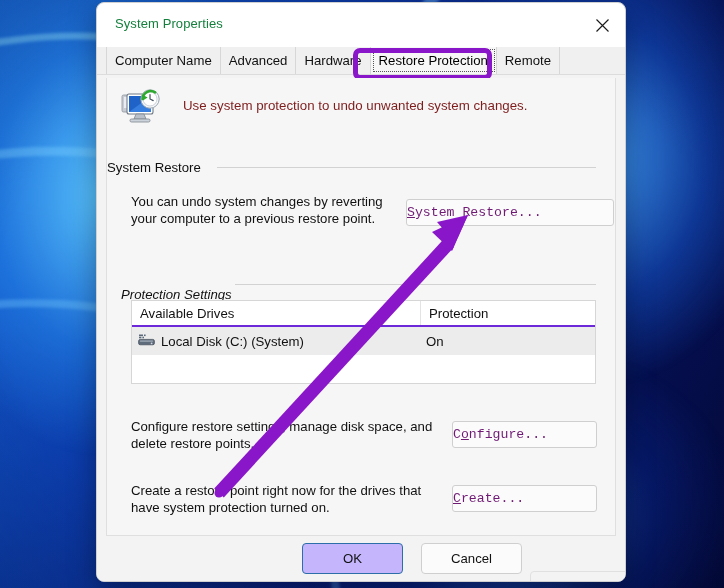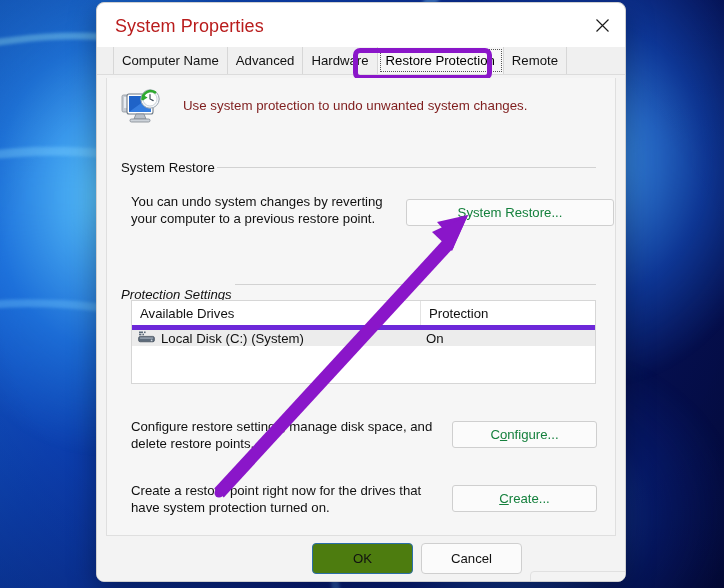--- a/index.html
+++ b/index.html
@@ -46,35 +46,35 @@
     background:#f3f3f3;border-radius:8px 8px 8px 8px;
     border:1px solid #d0d0d0;
     box-shadow:0 8px 28px rgba(0,0,0,.35);
     overflow:hidden;
   }
   #titlebar{
     height:44px;background:#ffffff;position:relative;
     border-radius:8px 8px 0 0;
   }
   #titlebar .title{
-    position:absolute;left:18px;top:13px;font-size:18px;color:#b91c1c;
+    position:absolute;left:18px;top:13px;font-size:13px;color:#15803d;
     letter-spacing:.1px;
   }
   #closebtn{
     position:absolute;right:0;top:0;width:46px;height:44px;
     display:flex;align-items:center;justify-content:center;
     border-radius:0 8px 0 0;
   }
   #closebtn svg{display:block;}
 
   
   #tabstrip{
     position:relative;height:27px;background:#f0f0f0;
     border-bottom:1px solid #dcdcdc;
-    display:flex;align-items:stretch;padding-left:16px;
+    display:flex;align-items:stretch;padding-left:9px;
   }
   .tab{
     display:flex;align-items:center;padding:0 8px;font-size:13.2px;color:#111;
     border-right:1px solid #d7d7d7;white-space:nowrap;
   }
   .tab:first-child{border-left:1px solid #d7d7d7;}
   .tab.active{
     background:#f7f7f7;color:#000;
     outline:1px dotted #555;outline-offset:-3px;
     border-right:1px solid #d7d7d7;
@@ -96,46 +96,47 @@
   #sysicon{position:absolute;left:0;top:0;width:44px;height:44px;}
   #hdrtext{position:absolute;left:64px;top:12px;font-size:13.3px;color:#7f1d1d;}
 
   .grouplabel{position:absolute;font-size:13.2px;color:#111;background:#f6f6f6;padding-right:7px;}
   .groupline{position:absolute;height:1px;background:#d2d2d2;}
 
   .desc{position:absolute;font-size:13.2px;color:#111;line-height:17px;}
 
   .btn{
     position:absolute;background:#fbfbfb;border:1px solid #cfcfcf;border-radius:3px;
-    font-size:13.2px;color:#15803d;display:flex;align-items:center;justify-content:center;
+    font-size:13.2px;color:#701a75;display:flex;align-items:center;
     box-sizing:border-box;
+    font-family:Liberation Mono, monospace;
   }
   .btn u{text-decoration:underline;}
 
   
   #listbox{
     position:absolute;left:24px;top:222px;width:465px;height:84px;
     background:#ffffff;border:1px solid #d6d6d6;box-sizing:border-box;overflow:hidden;
   }
-  #lbheader{height:24px;display:flex;border-bottom:5px solid #6d28d9;background:#ffffff;}
+  #lbheader{height:24px;display:flex;border-bottom:2px solid #6d28d9;background:#ffffff;}
   #lbheader .h{font-size:13.2px;color:#111;display:flex;align-items:center;padding-left:8px;}
   #lbheader .h.c1{width:280px;border-right:1px solid #e3e3e3;}
   #lbheader .h.c2{flex:1;}
-  .lbrow{height:16px;display:flex;align-items:center;background:#ececec;}
+  .lbrow{height:28px;display:flex;align-items:center;background:#ececec;}
   .lbrow .c1{width:280px;display:flex;align-items:center;padding-left:6px;font-size:13.2px;color:#111;}
   .lbrow .c2{flex:1;padding-left:8px;font-size:13.2px;color:#111;}
   .drvicon{width:17px;height:14px;margin-right:6px;position:relative;flex:0 0 auto;}
 
   
   #footer{position:absolute;left:0;bottom:0;width:100%;height:45px;background:#f3f3f3;}
   .fbtn{
     position:absolute;top:7px;height:31px;width:101px;border-radius:4px;
     font-size:13.2px;display:flex;align-items:center;justify-content:center;box-sizing:border-box;
   }
-  #okbtn{left:215px;background:#4d7c0f;border:1.6px solid #2b6ea8;color:#111;}
+  #okbtn{left:205px;background:#c4b5fd;border:1.6px solid #2b6ea8;color:#111;}
   #cancelbtn{left:324px;background:#fbfbfb;border:1px solid #cfcfcf;color:#111;}
   #applybtn{left:433px;background:#f3f3f3;border:1px solid #e0e0e0;color:#9b9b9b;margin-top:28px;}
   #applybtn u{text-decoration:underline;}
 
   
   #arrow{position:absolute;left:0;top:0;width:724px;height:588px;pointer-events:none;}
 </style>
 </head>
 <body>
 
@@ -192,21 +193,21 @@
         <circle cx="31" cy="13" r="9.2" fill="#f4f7fa" stroke="#9aa4af" stroke-width="1"></circle>
         <circle cx="31" cy="13" r="7" fill="#ffffff" stroke="#b8c0c9" stroke-width="0.7"></circle>
         <path d="M31 8.5 L31 13 L34.2 14.6" stroke="#41505f" stroke-width="1.2" fill="none" stroke-linecap="round"></path>
 
         <path d="M23.5 13 a8.2 8.2 0 0 1 12.6 -6.6" stroke="#2faa2f" stroke-width="2.6" fill="none" stroke-linecap="round"></path>
         <path d="M23.0 8.4 L23.9 14.4 L28.6 11.6 Z" fill="#2faa2f"></path>
       </svg>
       <div id="hdrtext">Use system protection to undo unwanted system changes.</div>
     </div>
 
-    <div class="grouplabel" style="left:14px;top:82px;">System Restore</div>
+    <div class="grouplabel" style="left:0;top:82px;">System Restore</div>
     <div class="groupline" style="left:110px;top:89px;width:379px;"></div>
 
     <div class="desc" style="left:24px;top:115px;width:270px;">
       <span>You can undo system changes by reverting</span><br>
       <span>your computer to a previous restore point.</span>
     </div>
 
     <div class="btn" id="srbtn" style="left:299px;top:121px;width:208px;height:27px;">
       <span><u>S</u><span>ystem Restore...</span></span>
     </div>

